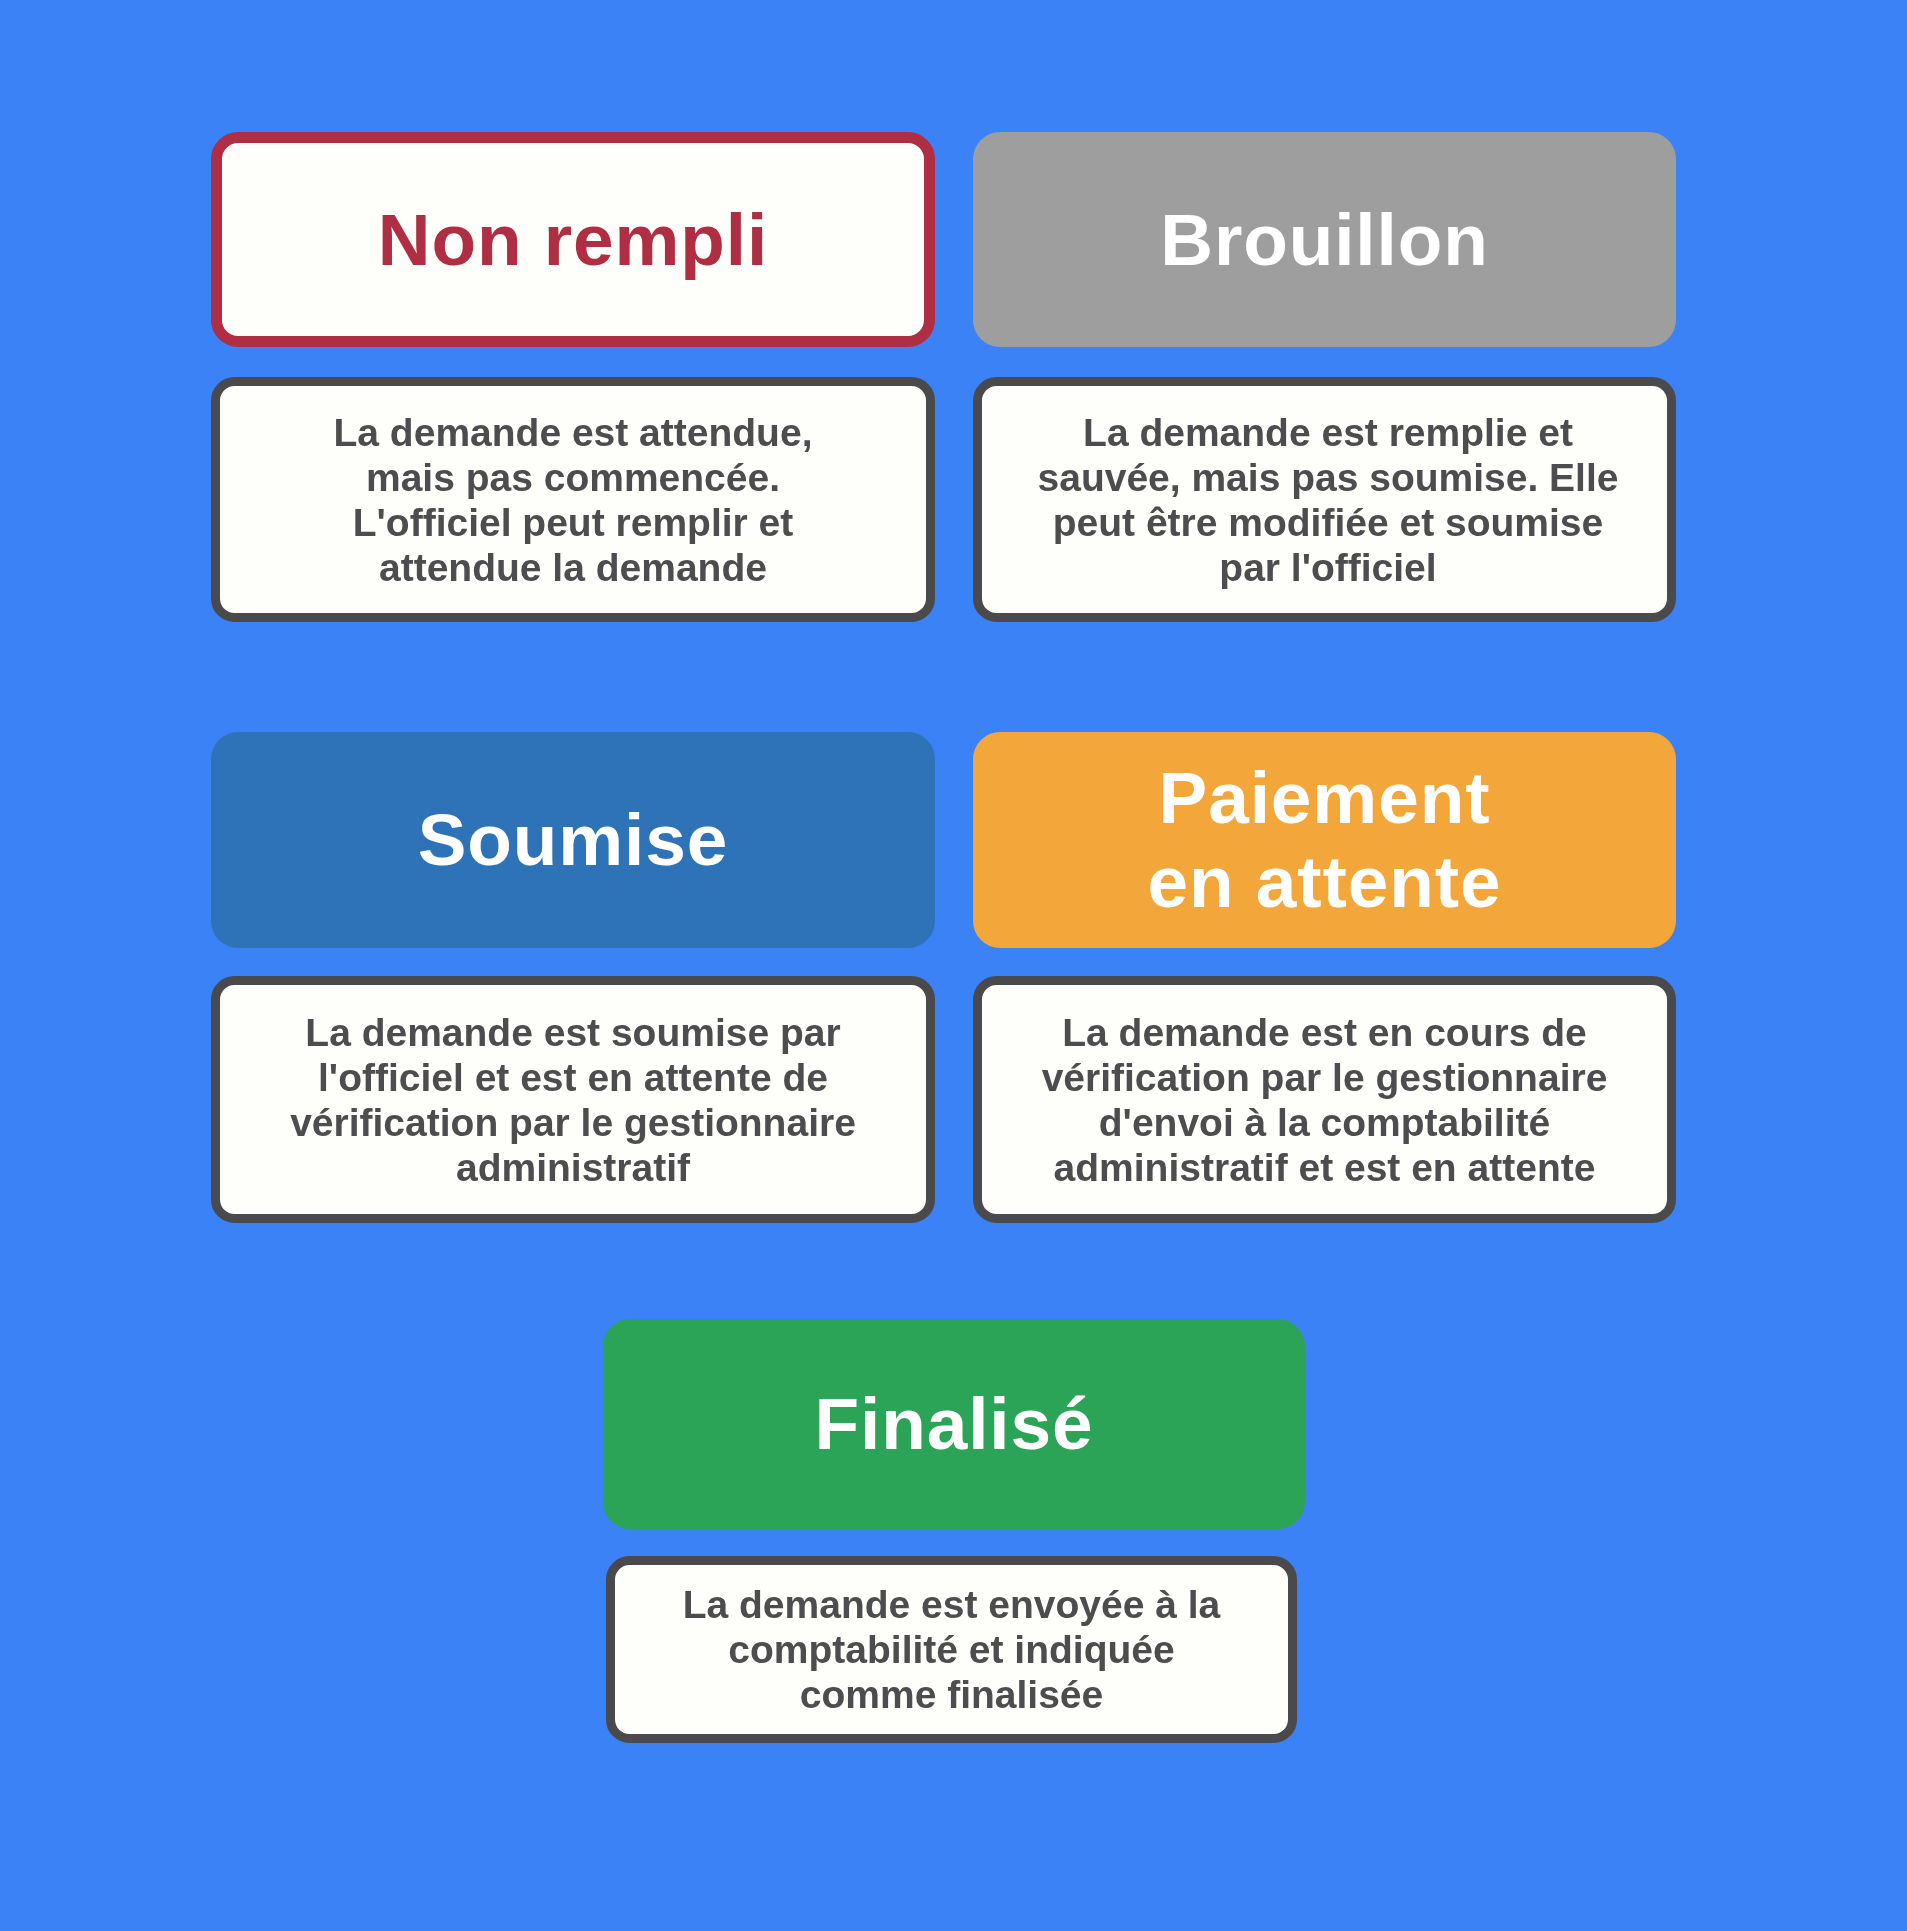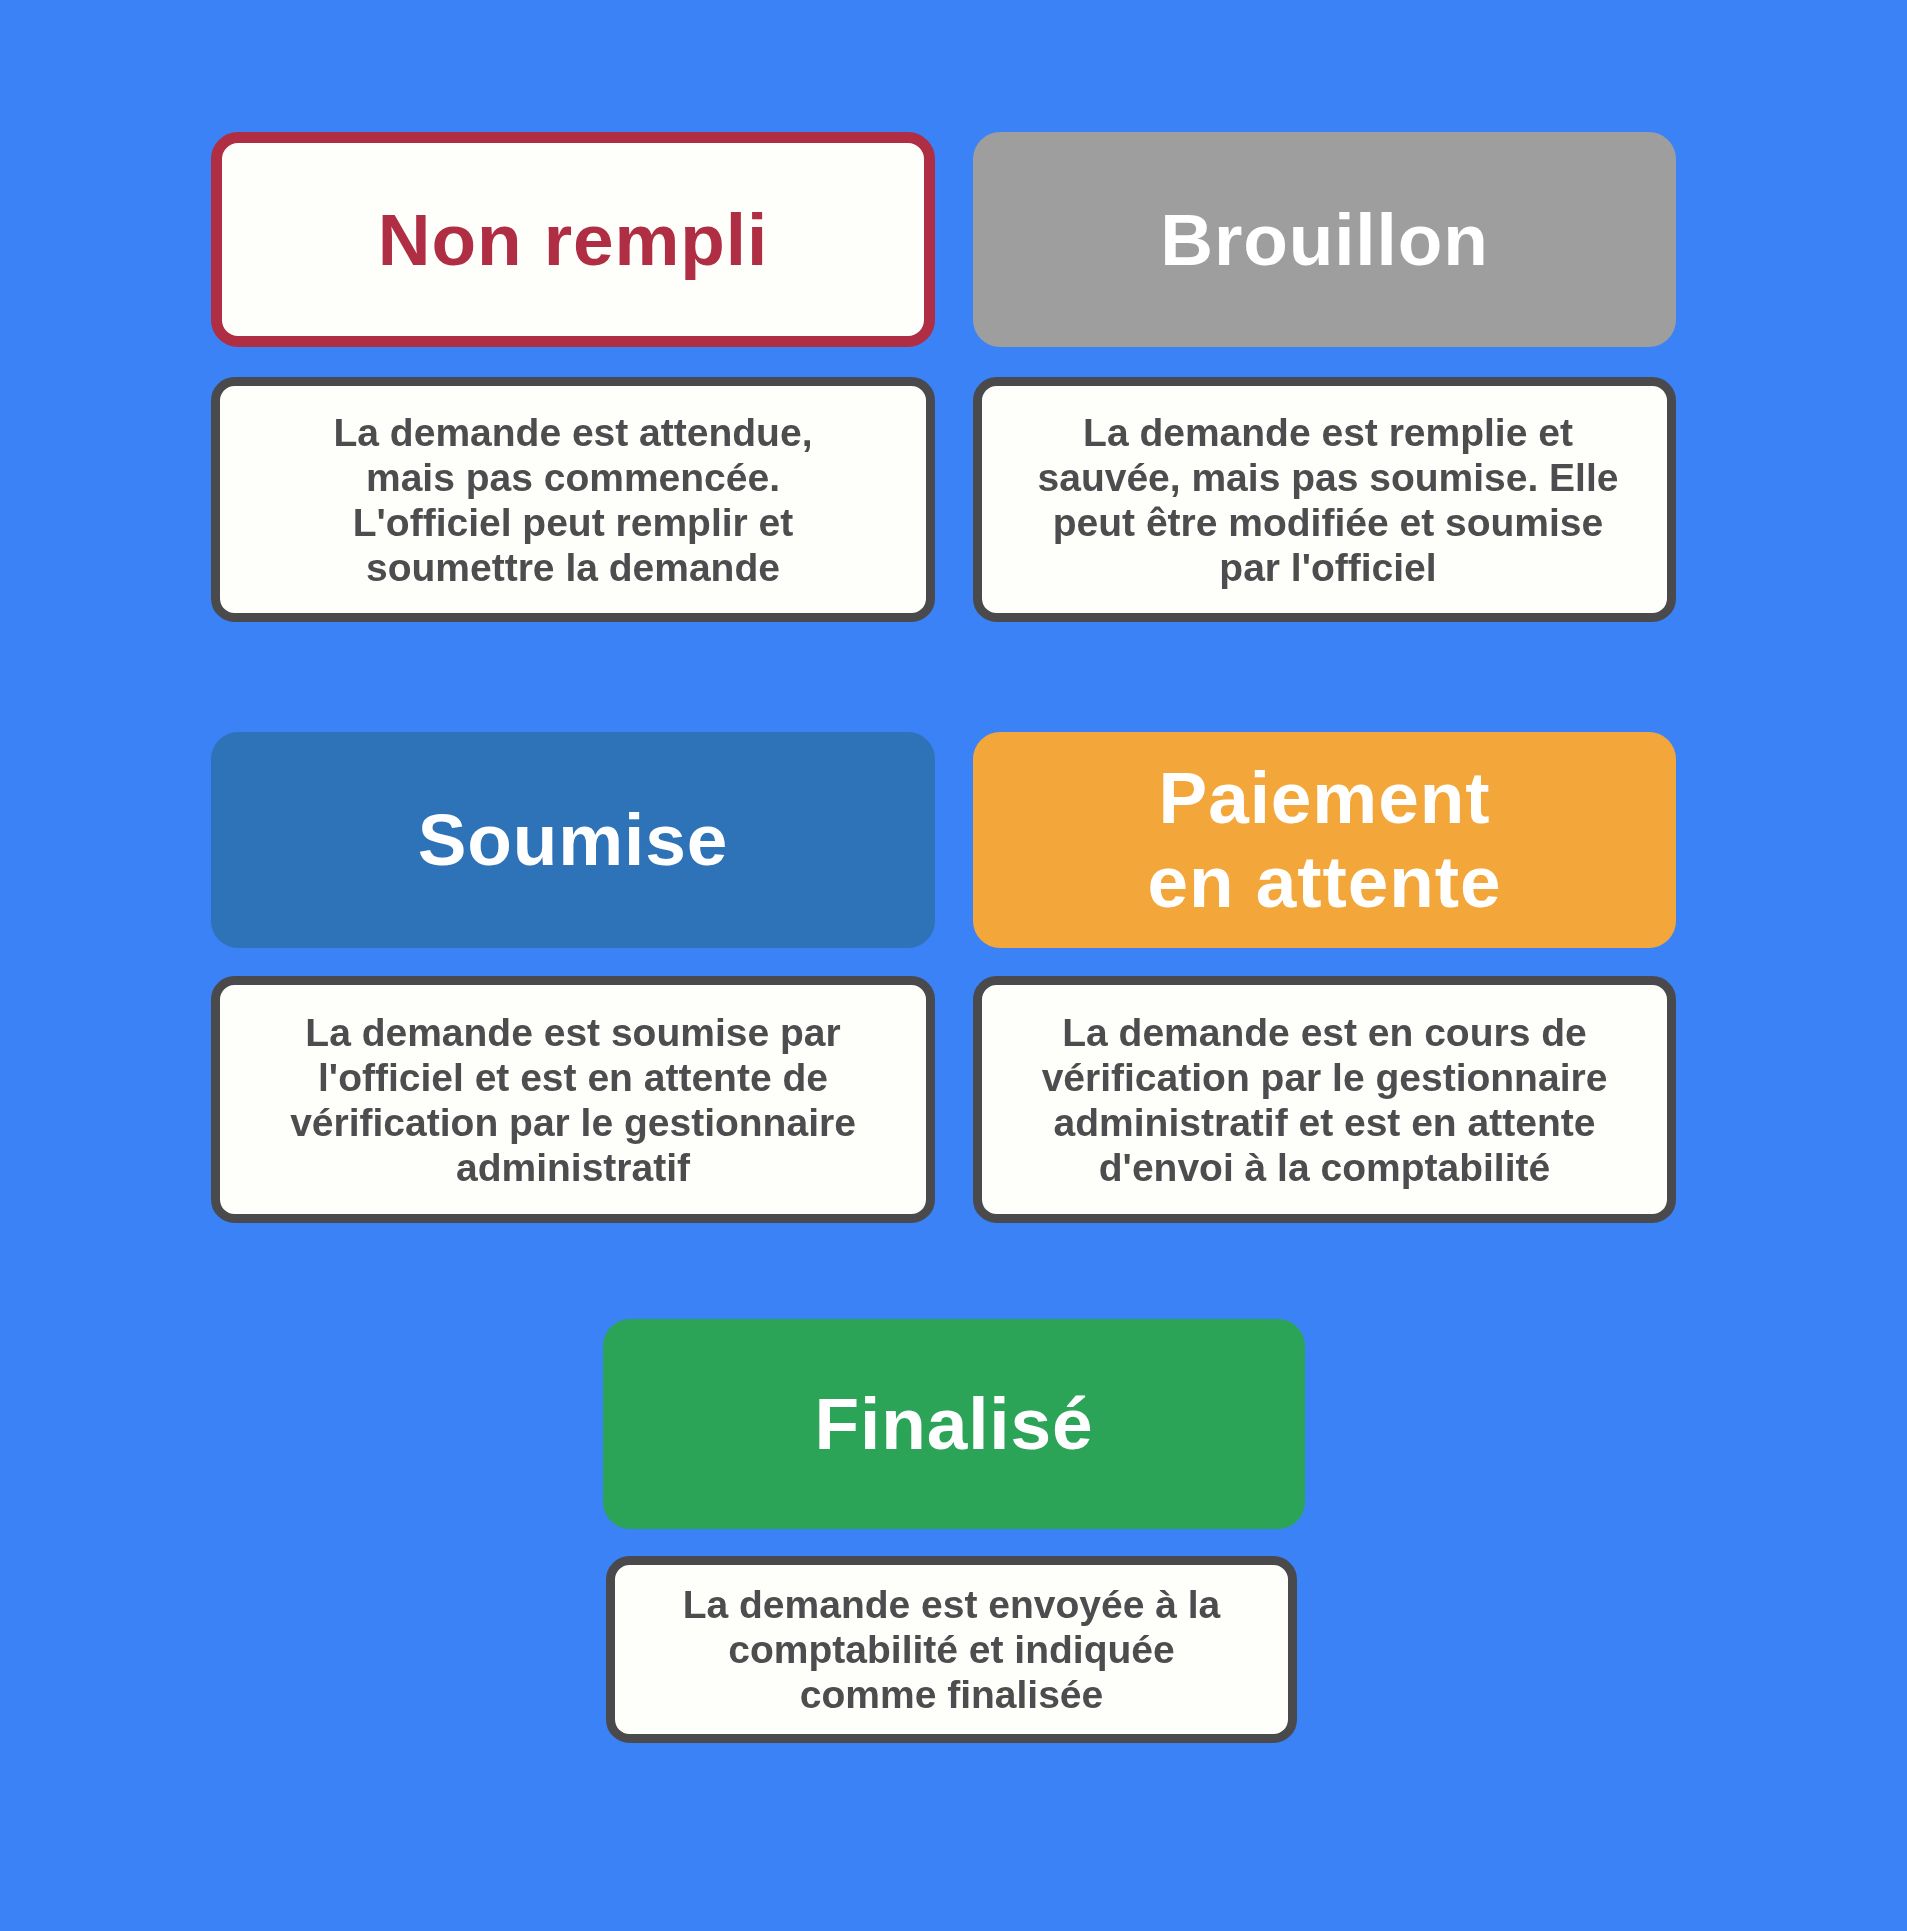--- a/index.html
+++ b/index.html
@@ -77,21 +77,21 @@
     <div>
         <div>Brouillon</div>
       </div>
   </div>
 
   <div id="desc-0" class="desc-box">
     <div>
         <div>La demande est attendue,</div>
         <div>mais pas commencée.</div>
         <div>L'officiel peut remplir et</div>
-        <div>soumettre la demande</div>
+        <div>attendue la demande</div>
       </div>
   </div>
 
   <div id="desc-1" class="desc-box">
     <div>
         <div>La demande est remplie et</div>
         <div>sauvée, mais pas soumise. Elle</div>
         <div>peut être modifiée et soumise</div>
         <div>par l'officiel</div>
       </div>
@@ -116,22 +116,22 @@
         <div>l'officiel et est en attente de</div>
         <div>vérification par le gestionnaire</div>
         <div>administratif</div>
       </div>
   </div>
 
   <div id="desc-3" class="desc-box">
     <div>
         <div>La demande est en cours de</div>
         <div>vérification par le gestionnaire</div>
+        <div>d'envoi à la comptabilité</div>
         <div>administratif et est en attente</div>
-        <div>d'envoi à la comptabilité</div>
       </div>
   </div>
 
   <div id="card-4" class="status-box filled" style="background: rgb(44, 164, 88);">
     <div>
         <div>Finalisé</div>
       </div>
   </div>
 
   <div id="desc-4" class="desc-box">

